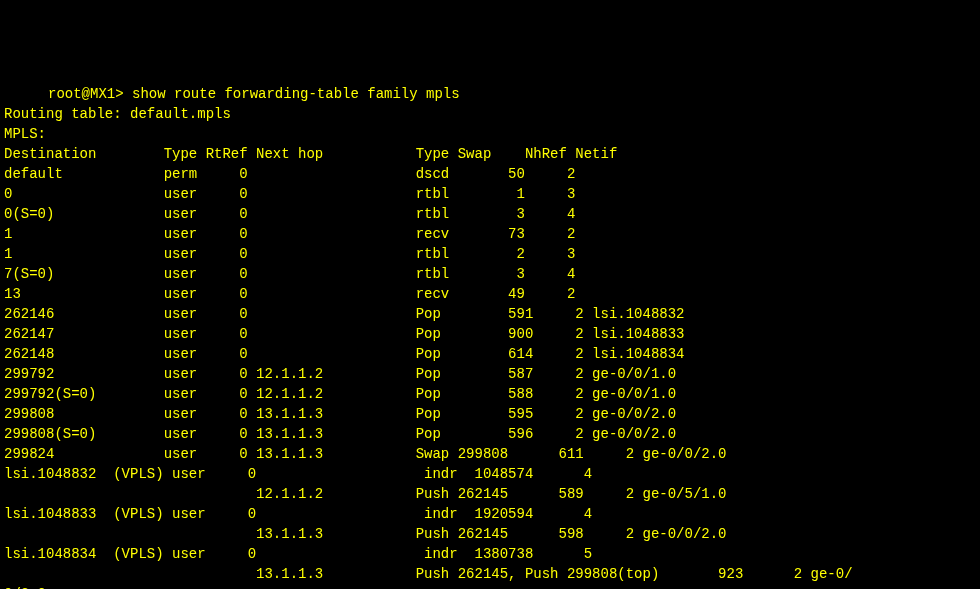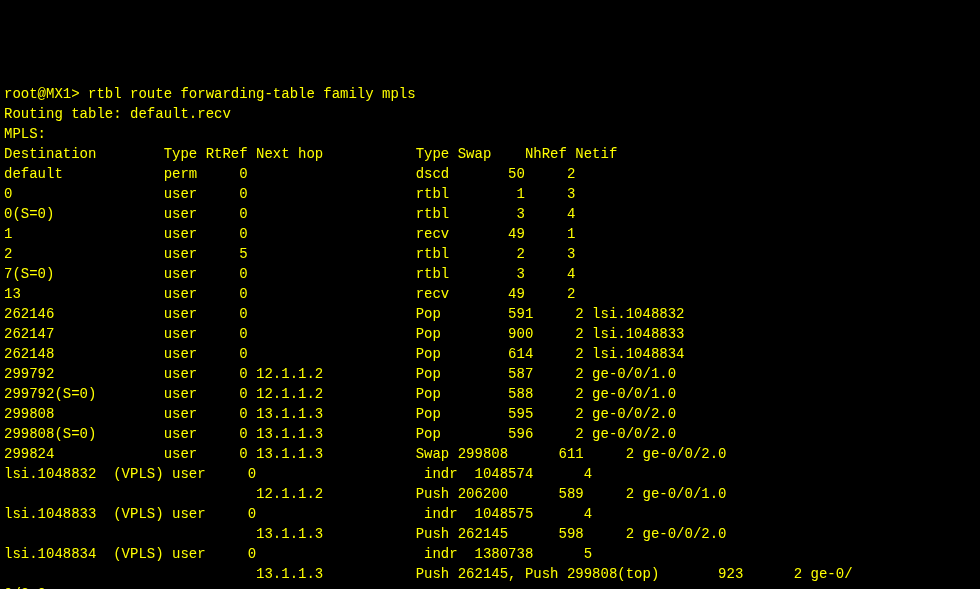--- a/index.html
+++ b/index.html
@@ -9,49 +9,49 @@
     color: #ffff00;
     font-family: "Courier New", monospace;
     font-size: 14px;
     line-height: 20px;
     white-space: pre;
     width: 980px;
     height: 589px;
     box-sizing: border-box;
     overflow: hidden;
   }
-  .prompt { color: #ffff00; }
+  .prompt { color: #ffff00; margin-left: 44px; }
 </style>
 </head>
 <body>
 
 
 
-<span><span class="prompt">root@MX1&gt; </span><span>rtbl route forwarding-table family mpls</span>
-<span>Routing table: default.recv</span>
+<span><span class="prompt">root@MX1&gt; </span><span>show route forwarding-table family mpls</span>
+<span>Routing table: default.mpls</span>
 <span>MPLS:</span>
 <span>Destination        Type RtRef Next hop           Type Swap    NhRef Netif</span>
 <span>default            perm     0                    dscd       50     2</span>
 <span>0                  user     0                    rtbl        1     3</span>
 <span>0(S=0)             user     0                    rtbl        3     4</span>
-<span>1                  user     0                    recv       49     1</span>
-<span>2                  user     5                    rtbl        2     3</span>
+<span>1                  user     0                    recv       73     2</span>
+<span>1                  user     0                    rtbl        2     3</span>
 <span>7(S=0)             user     0                    rtbl        3     4</span>
 <span>13                 user     0                    recv       49     2</span>
 <span>262146             user     0                    Pop        591     2 lsi.1048832</span>
 <span>262147             user     0                    Pop        900     2 lsi.1048833</span>
 <span>262148             user     0                    Pop        614     2 lsi.1048834</span>
 <span>299792             user     0 12.1.1.2           Pop        587     2 ge-0/0/1.0</span>
 <span>299792(S=0)        user     0 12.1.1.2           Pop        588     2 ge-0/0/1.0</span>
 <span>299808             user     0 13.1.1.3           Pop        595     2 ge-0/0/2.0</span>
 <span>299808(S=0)        user     0 13.1.1.3           Pop        596     2 ge-0/0/2.0</span>
 <span>299824             user     0 13.1.1.3           Swap 299808      611     2 ge-0/0/2.0</span>
 <span>lsi.1048832  (VPLS) user     0                    indr  1048574      4</span>
-<span>                              12.1.1.2           Push 206200      589     2 ge-0/0/1.0</span>
-<span>lsi.1048833  (VPLS) user     0                    indr  1048575      4</span>
+<span>                              12.1.1.2           Push 262145      589     2 ge-0/5/1.0</span>
+<span>lsi.1048833  (VPLS) user     0                    indr  1920594      4</span>
 <span>                              13.1.1.3           Push 262145      598     2 ge-0/0/2.0</span>
 <span>lsi.1048834  (VPLS) user     0                    indr  1380738      5</span>
 <span>                              13.1.1.3           Push 262145, Push 299808(top)       923      2 ge-0/</span>
 <span>0/2.0</span>
 
 
 </span>
 
 
 

